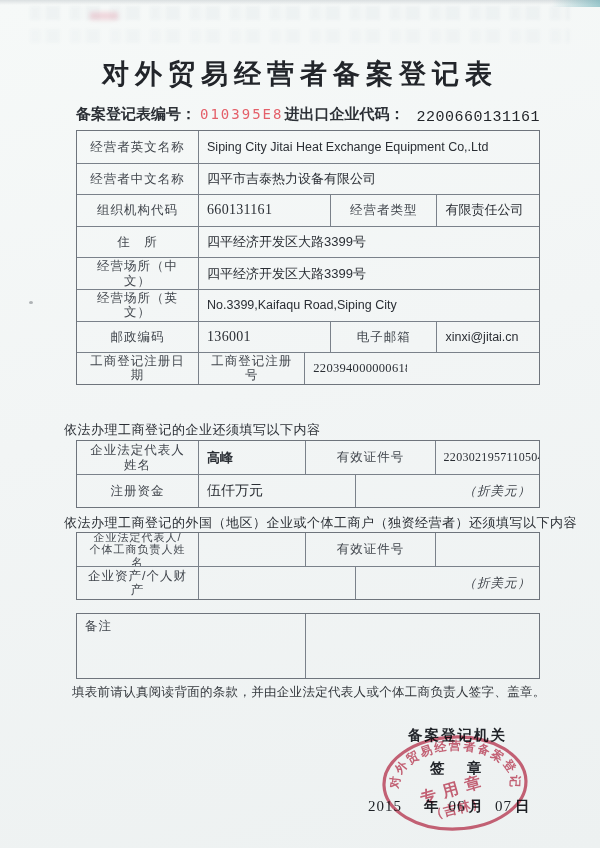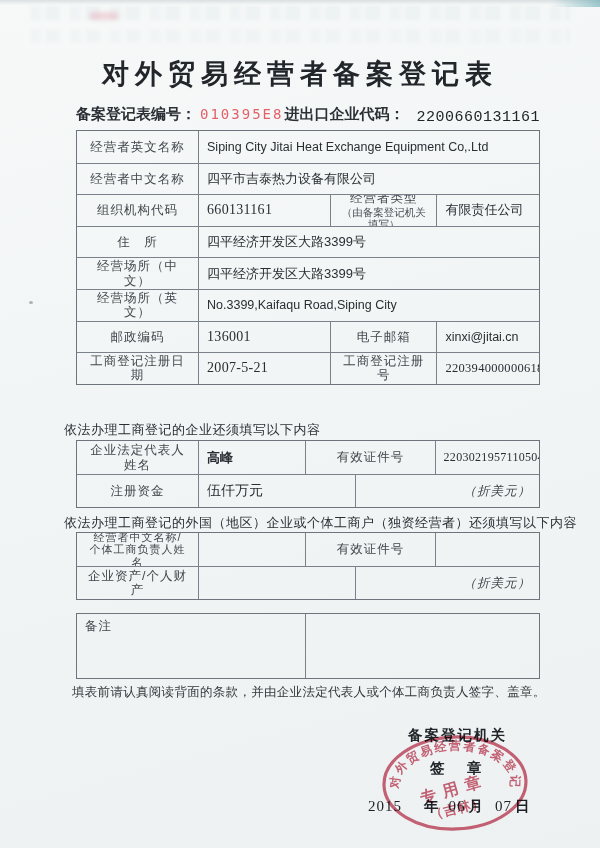--- a/index.html
+++ b/index.html
@@ -100,21 +100,20 @@
     </div>
     <div class="row">
       <div class="cell lab w-c1">经营者中文名称</div>
       <div class="cell val w-rest">四平市吉泰热力设备有限公司</div>
     </div>
     <div class="row">
       <div class="cell lab w-c1">组织机构代码</div>
       <div class="cell val num w-v1">660131161</div>
       <div class="cell lab w-l2">
         <span>经营者类型</span>
-        <span class="sub">（由备案登记机关填写）</span>
       </div>
       <div class="cell val w-v2">有限责任公司</div>
     </div>
     <div class="row">
       <div class="cell lab w-c1">住　所</div>
       <div class="cell val w-rest">四平经济开发区大路3399号</div>
     </div>
     <div class="row">
       <div class="cell lab w-c1">经营场所（中文）</div>
       <div class="cell val w-rest">四平经济开发区大路3399号</div>
@@ -124,21 +123,20 @@
       <div class="cell val en w-rest">No.3399,Kaifaqu Road,Siping City</div>
     </div>
     <div class="row">
       <div class="cell lab w-c1">邮政编码</div>
       <div class="cell val num w-v1">136001</div>
       <div class="cell lab w-l2">电子邮箱</div>
       <div class="cell val en w-v2">xinxi@jitai.cn</div>
     </div>
     <div class="row">
       <div class="cell lab w-c1">工商登记注册日期</div>
-      <div class="cell val num w-v1">2007-5-21</div>
       <div class="cell lab w-l2">工商登记注册号</div>
       <div class="cell val num w-v2" style="font-size:12.5px">220394000000618</div>
     </div>
   </div>
 
   <div class="section-heading sh2">依法办理工商登记的企业还须填写以下内容</div>
   <div class="tbl tbl2">
     <div class="row">
       <div class="cell lab w-c1">企业法定代表人姓名</div>
       <div class="cell val strong w-b1">高峰</div>
@@ -149,21 +147,21 @@
       <div class="cell lab w-c1">注册资金</div>
       <div class="cell val w-mid" style="font-size:14px">伍仟万元</div>
       <div class="cell note-cell w-note">（折美元）</div>
     </div>
   </div>
 
   <div class="section-heading sh3">依法办理工商登记的外国（地区）企业或个体工商户（独资经营者）还须填写以下内容</div>
   <div class="tbl tbl3">
     <div class="row">
       <div class="cell lab w-c1" style="font-size:11px">
-        <span>经营者中文名称/</span>
+        <span>企业法定代表人/</span>
         <span>个体工商负责人姓名</span>
       </div>
       <div class="cell val w-b1"></div>
       <div class="cell lab w-b2">有效证件号</div>
       <div class="cell val w-b3"></div>
     </div>
     <div class="row">
       <div class="cell lab w-c1">企业资产/个人财产</div>
       <div class="cell val w-mid"></div>
       <div class="cell note-cell w-note">（折美元）</div>

